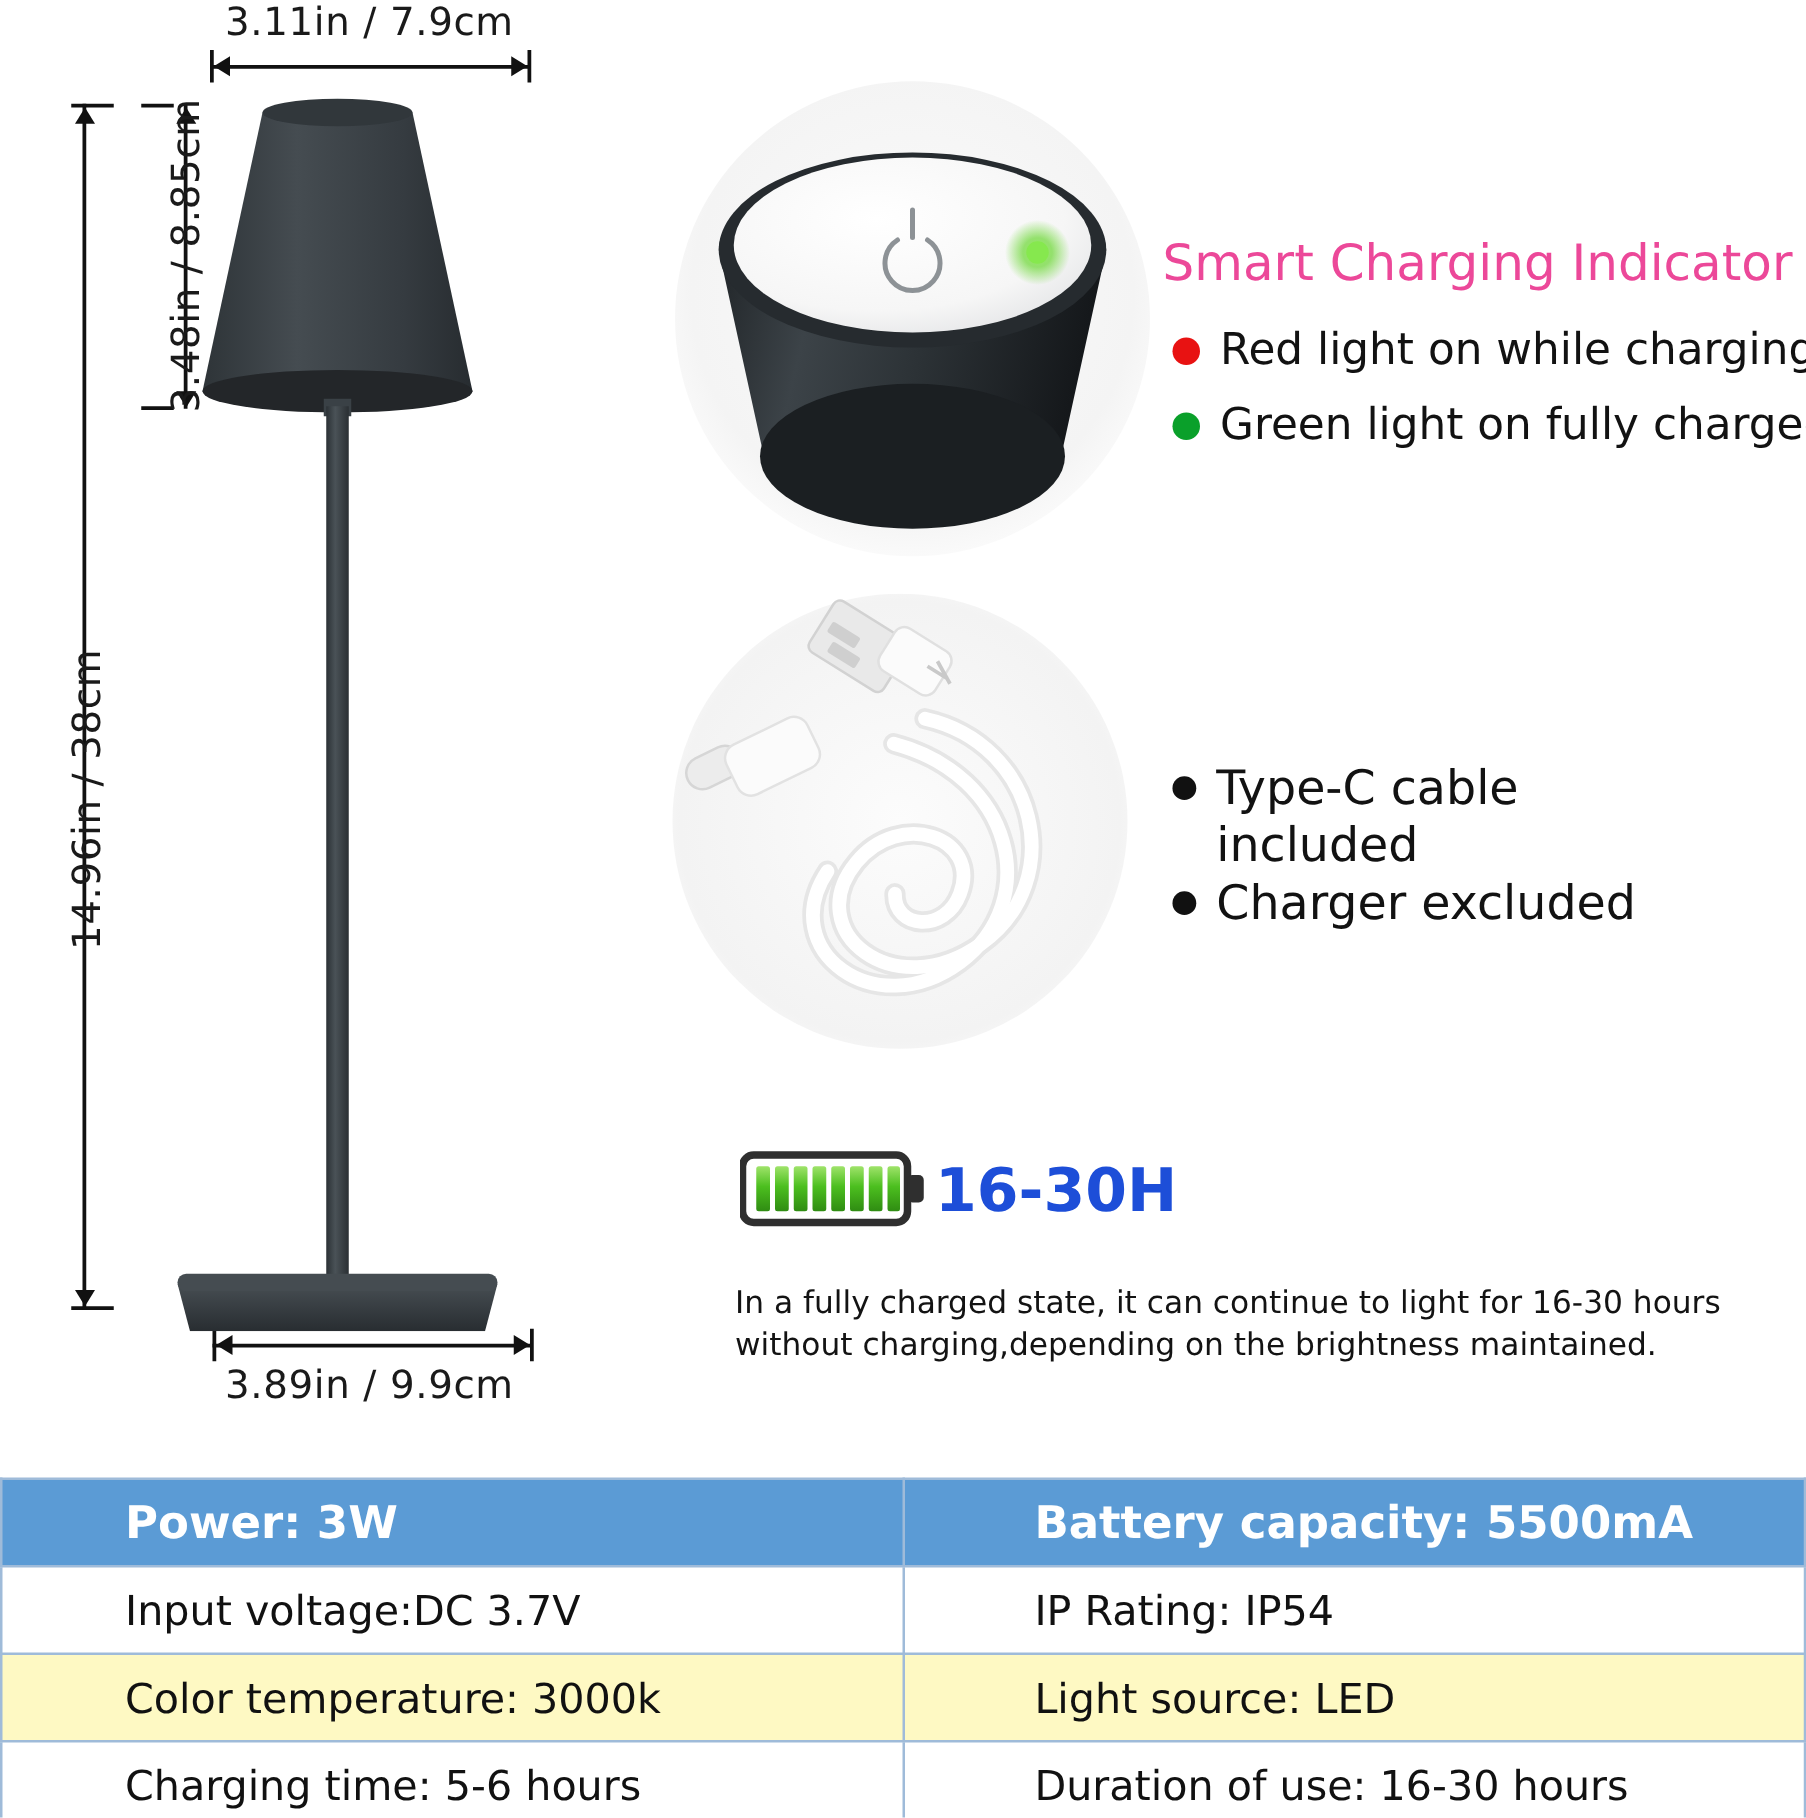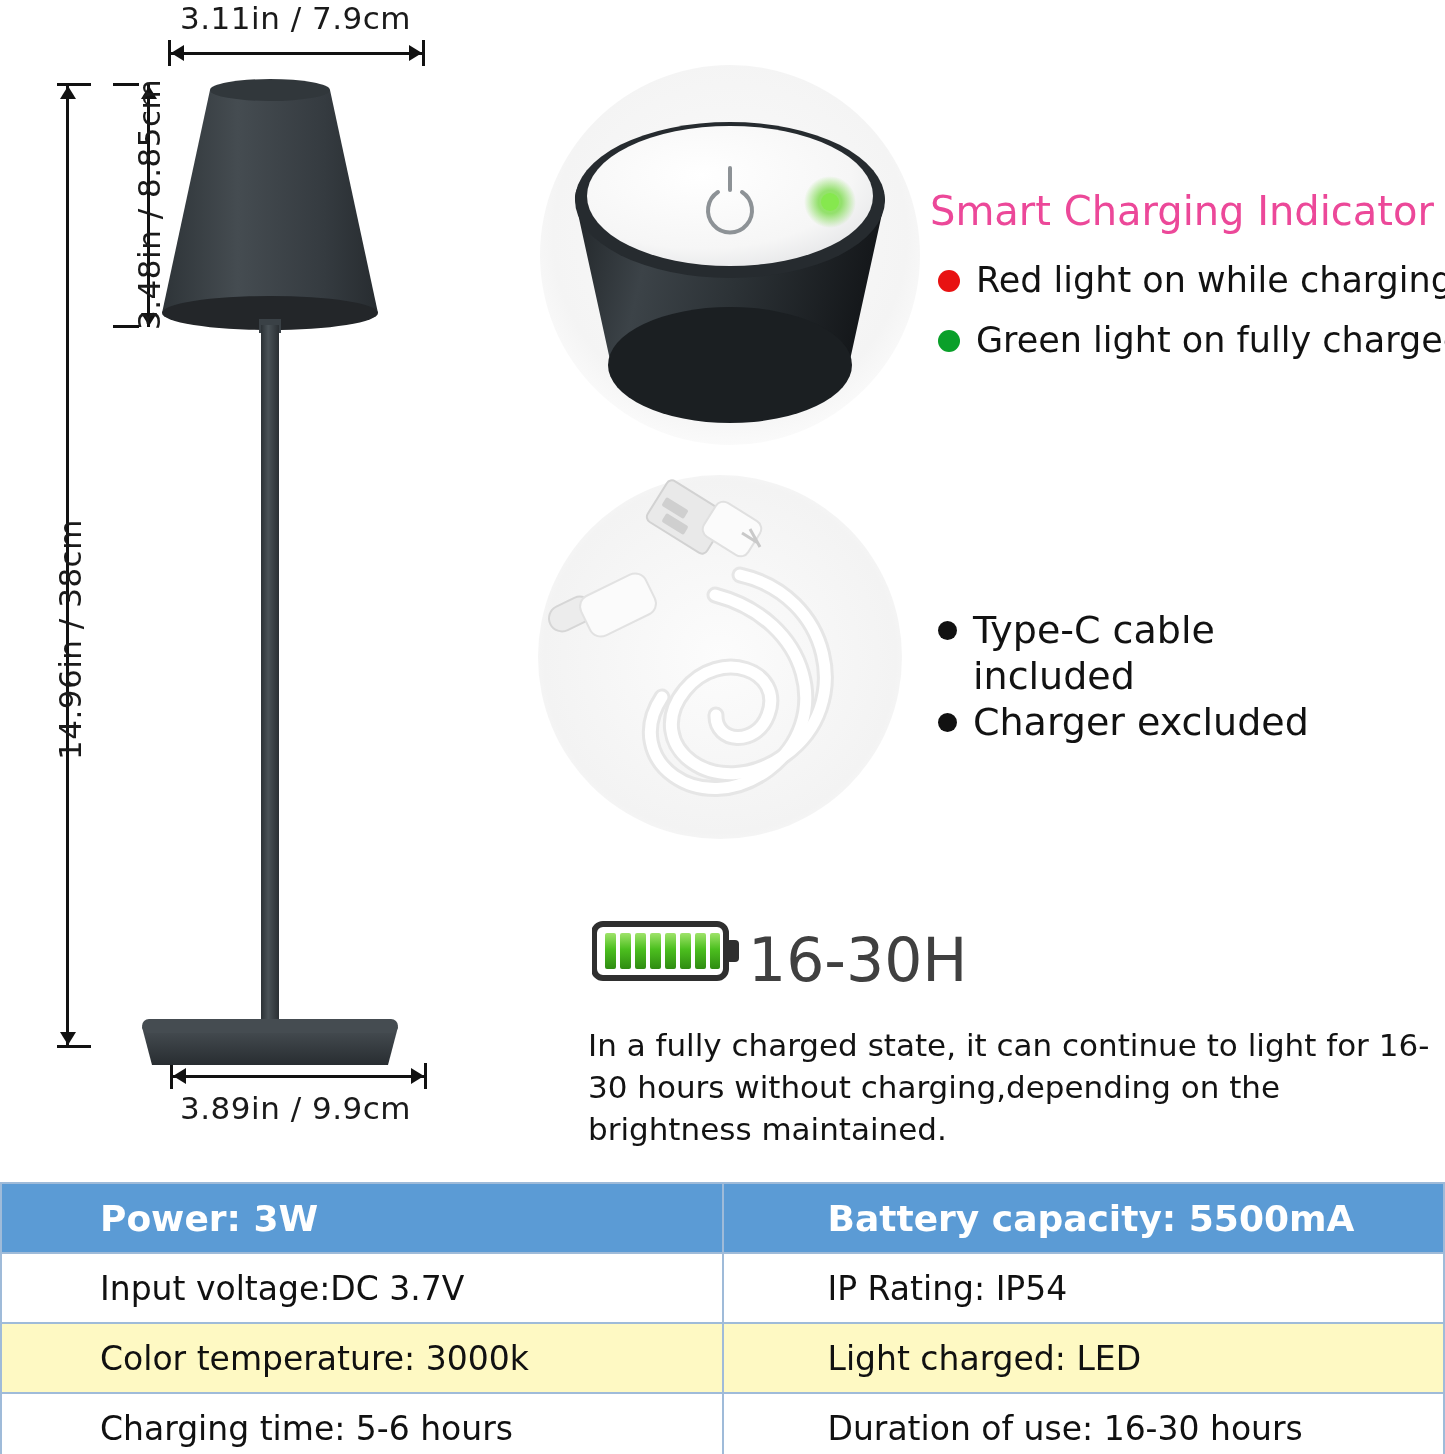--- a/index.html
+++ b/index.html
@@ -120,28 +120,28 @@
     border-radius: 50%;
     background: #111;
     margin-right: 16px;
     margin-top: 13px;
     flex: none;
   }
   .bullet-text { font-size: 38px; line-height: 1.2; white-space: normal; }
 
   .runtime-label {
     position: absolute;
-    font-size: 60px;
-    font-weight: normal;
-    color: #404040;
+    font-size: 48px;
+    font-weight: bold;
+    color: #1d4ed8;
     white-space: nowrap;
   }
   .runtime-desc {
     position: absolute;
-    font-size: 31px;
+    font-size: 25px;
     line-height: 1.35;
     color: #131313;
     width: 850px;
   }
 
   
   .spec-table {
     position: absolute;
     left: 0;
     top: 1182px;
@@ -365,21 +365,21 @@
       <tr class="header">
         <td>Power: 3W</td>
         <td class="right">Battery capacity: 5500mA</td>
       </tr>
       <tr class="plain">
         <td>Input voltage:DC 3.7V</td>
         <td class="right">IP Rating: IP54</td>
       </tr>
       <tr class="alt">
         <td>Color temperature: 3000k</td>
-        <td class="right">Light charged: LED</td>
+        <td class="right">Light source: LED</td>
       </tr>
       <tr class="plain">
         <td>Charging time: 5-6 hours</td>
         <td class="right">Duration of use: 16-30 hours</td>
       </tr>
     </tbody>
   </table>
 
 </div>
 

